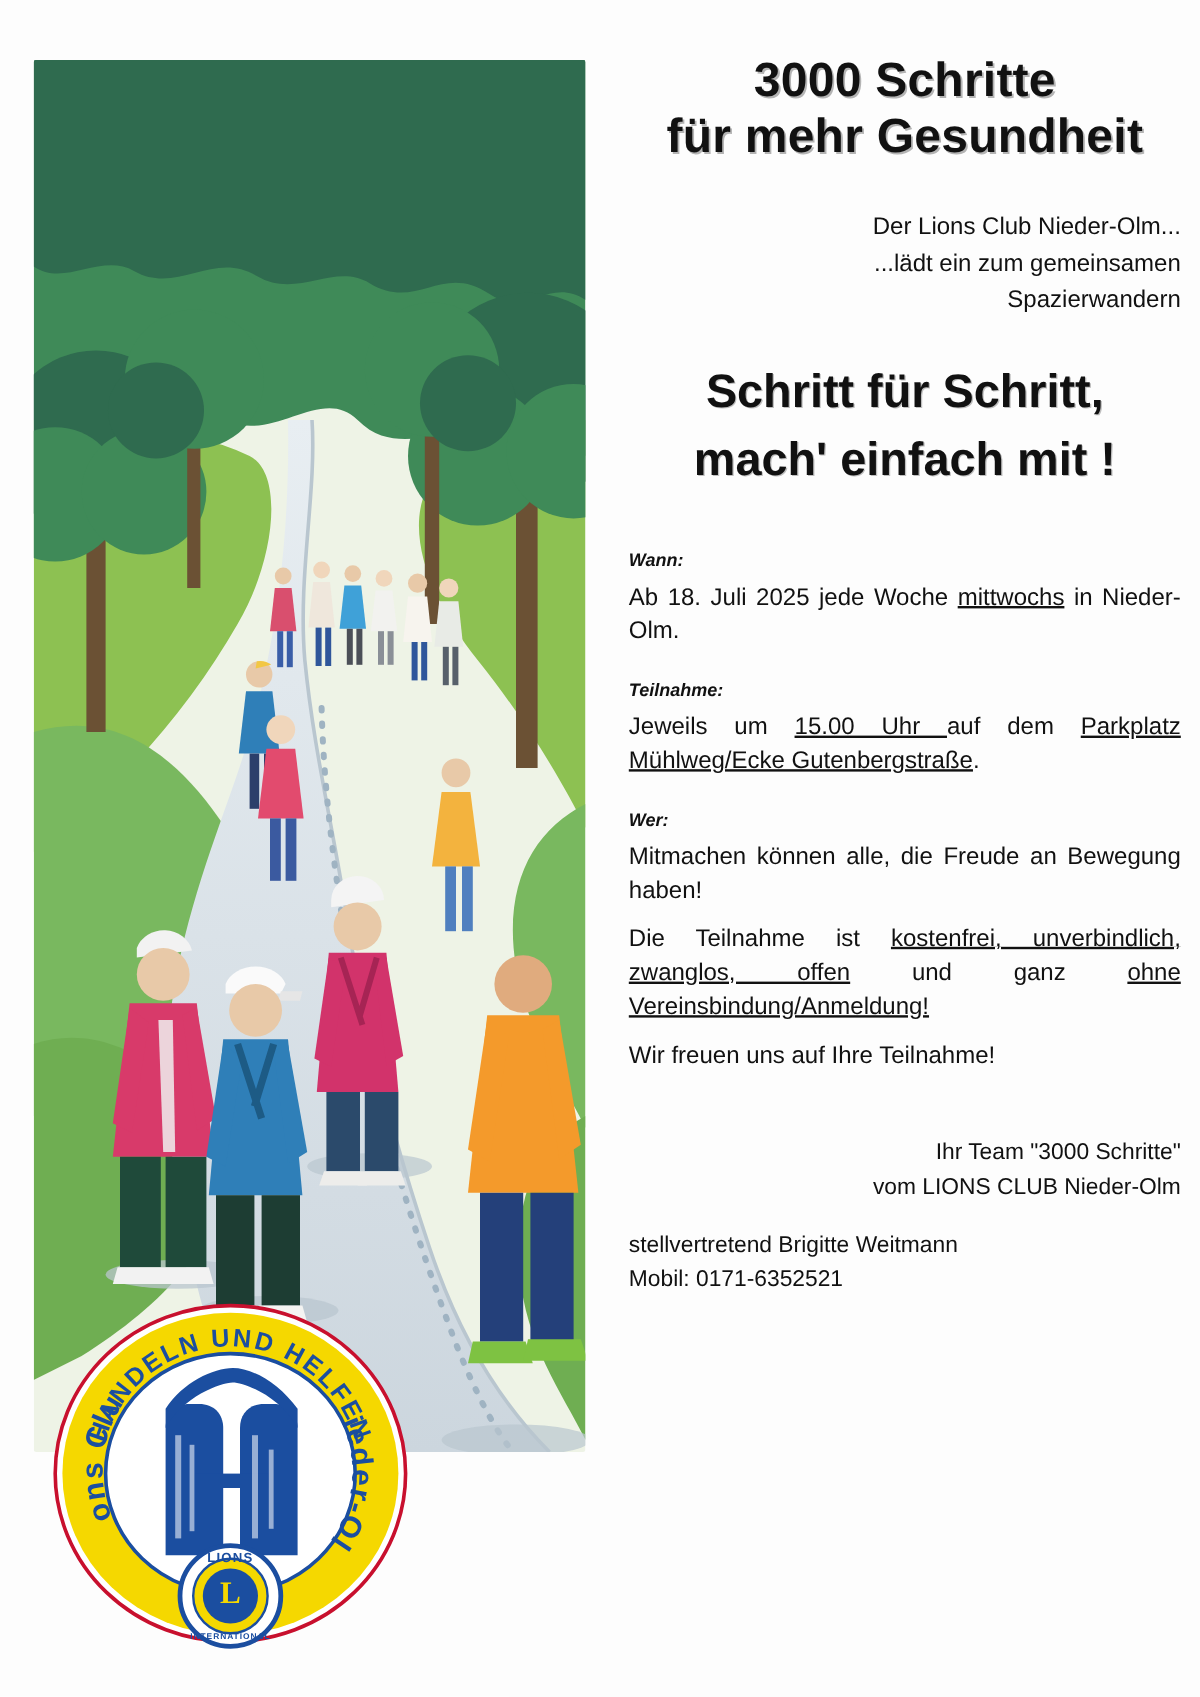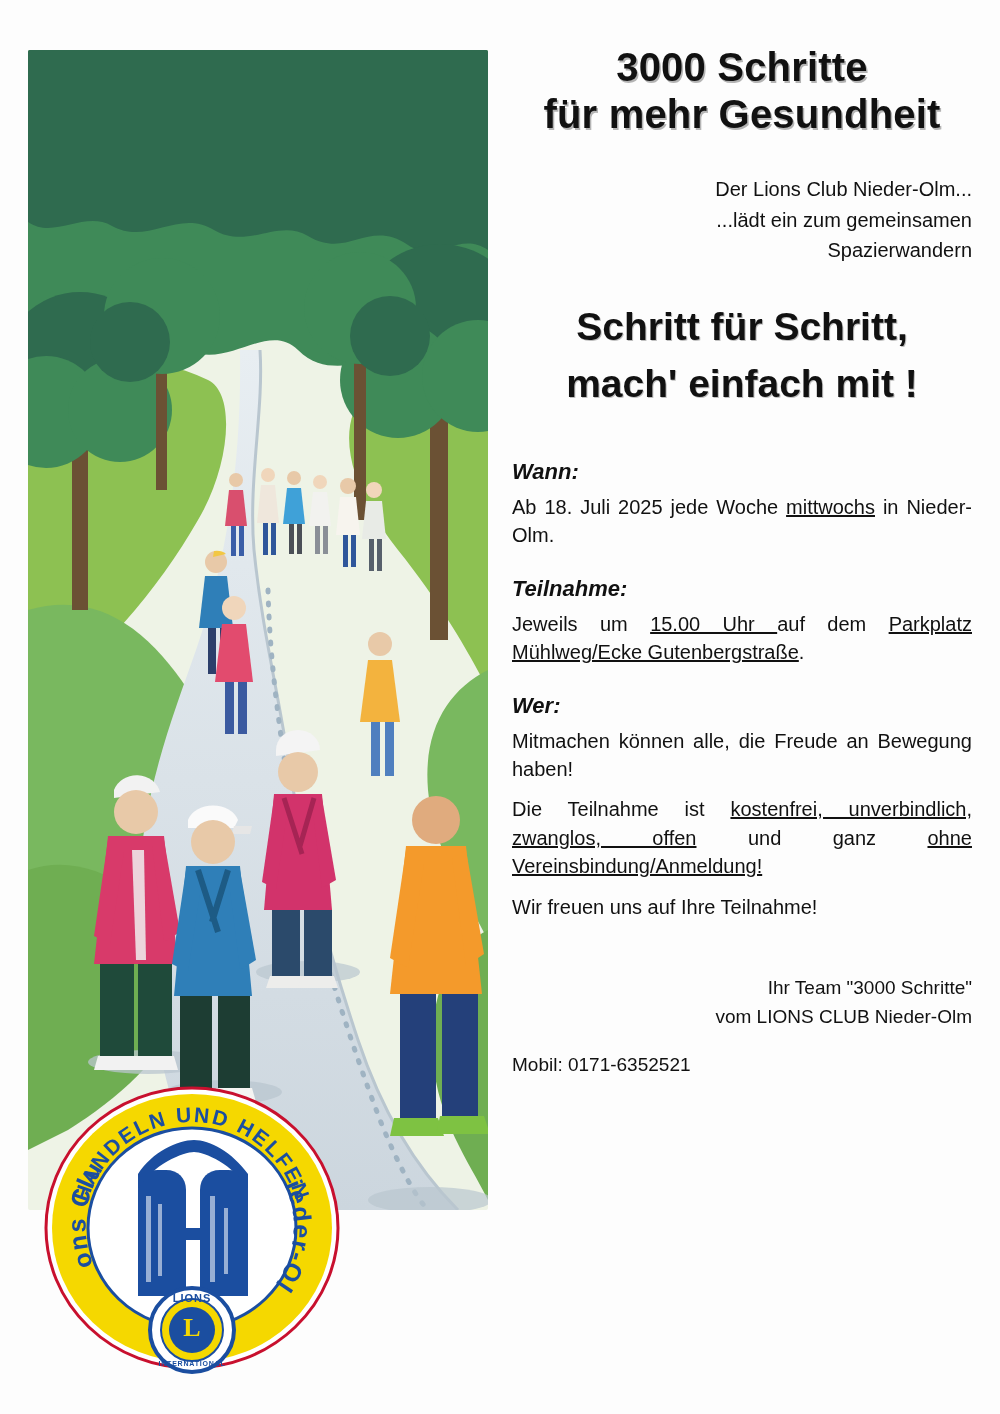--- a/index.html
+++ b/index.html
@@ -39,21 +39,21 @@
     left: 42px;
     top: 1078px;
     width: 300px;
     height: 300px;
   }
   .logo svg { display: block; }
 
   
   .content {
     position: absolute;
-    left: 512px;
+    left: 524px;
     top: 44px;
     width: 460px;
   }
   .title {
     font-size: 40px;
     font-weight: bold;
     line-height: 1.18;
     text-align: center;
     letter-spacing: 0.2px;
     text-shadow: 1.5px 1.5px 0 rgba(120,120,120,0.55);
@@ -74,21 +74,21 @@
     font-size: 39px;
     font-weight: bold;
     line-height: 1.48;
     text-shadow: 1px 1px 0 rgba(130,130,130,0.5);
     margin: 0 0 46px 0;
   }
   .slogan .line { display: block; }
 
   .section { margin-bottom: 26px; }
   .section h3 {
-    font-size: 22px;
+    font-size: 15px;
     font-style: italic;
     font-weight: bold;
     margin: 0 0 8px 0;
   }
   .section p {
     font-size: 20px;
     line-height: 1.42;
     margin: 0 0 12px 0;
     text-align: justify;
   }
@@ -363,18 +363,19 @@
           <p><span>Wir freuen uns auf Ihre Teilnahme!</span></p>
         </div>
       </div>
 
     <div class="signature">
       <div class="sig-right">
         <div>Ihr Team "3000 Schritte"</div>
         <div>vom LIONS CLUB Nieder-Olm</div>
       </div>
       <div class="sig-left">
+        <div>stellvertretend Brigitte Weitmann</div>
         <div>Mobil: 0171-6352521</div>
       </div>
     </div>
 
   </div>
 </div>
 
 </body></html>

